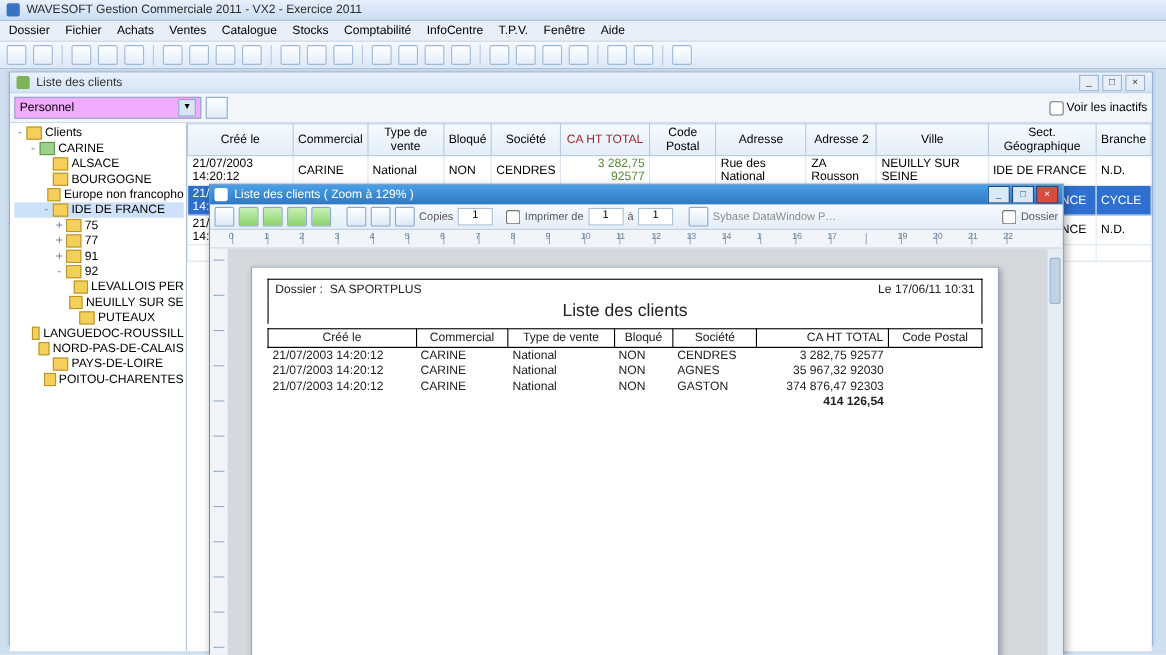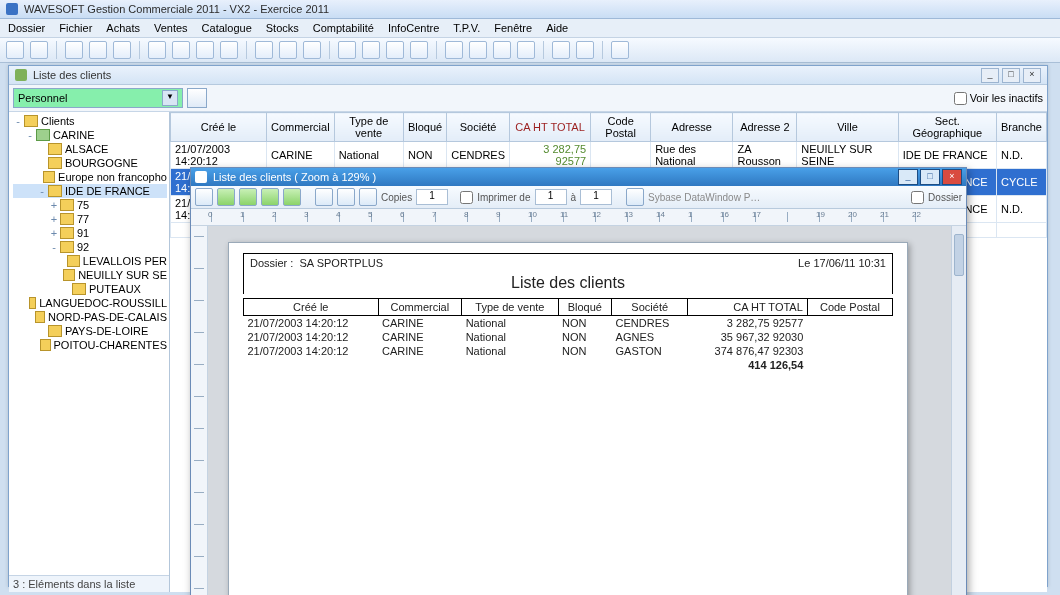--- a/index.html
+++ b/index.html
@@ -79,21 +79,21 @@
 }
 .subtitle-controls { margin-left:auto; display:flex; gap:3px;}
 .wctl { width:16px; height:13px; background:#e7eef7; border:1px solid #9cb4d0; font-size:9px; text-align:center; line-height:11px;}
 .client-toolbar {
   height: 22px;
   display:flex; align-items:center; gap:4px; padding:2px 4px;
   background:#f2f6fb; border-bottom:1px solid #c7d6e7;
 }
 .combobox {
   height:18px; width:160px;
-  border:1px solid #8aa8ca; background:#86efac;
+  border:1px solid #8aa8ca; background:#f0abfc;
   display:flex; align-items:center; padding:0 4px;
   justify-content:space-between; font-size:11px;
 }
 .combo-arrow{width:14px;height:14px;background:#d8e5f4;border:1px solid #8aa8ca;text-align:center;line-height:12px;font-size:8px;}
 .tinybtn{width:18px;height:18px;border:1px solid #8aa8ca;background:linear-gradient(#fff,#dfeaf7);}
 .chk{display:flex;align-items:center;gap:3px;}
 .chk input{margin:0;}
 .client-body{display:flex; height:calc(100% - 40px);}
 .tree-pane{
   width:160px; border-right:1px solid #b3c6da;
@@ -347,21 +347,20 @@
               <span class="folder"></span>
               <span>PAYS-DE-LOIRE</span>
             </div>
             <div class="tree-row">
               <span class="indent" style="width: 24px;"></span>
               <span class="ti"></span>
               <span class="folder"></span>
               <span>POITOU-CHARENTES</span>
             </div>
           </div>
-        <div class="statusline">3 : Eléments dans la liste</div>
       </div>
       <div class="grid-pane">
         <table class="grid">
           <thead>
               <tr id="grid-head">
                 <th>Créé le</th>
                 <th>Commercial</th>
                 <th>Type de vente</th>
                 <th>Bloqué</th>
                 <th>Société</th>

